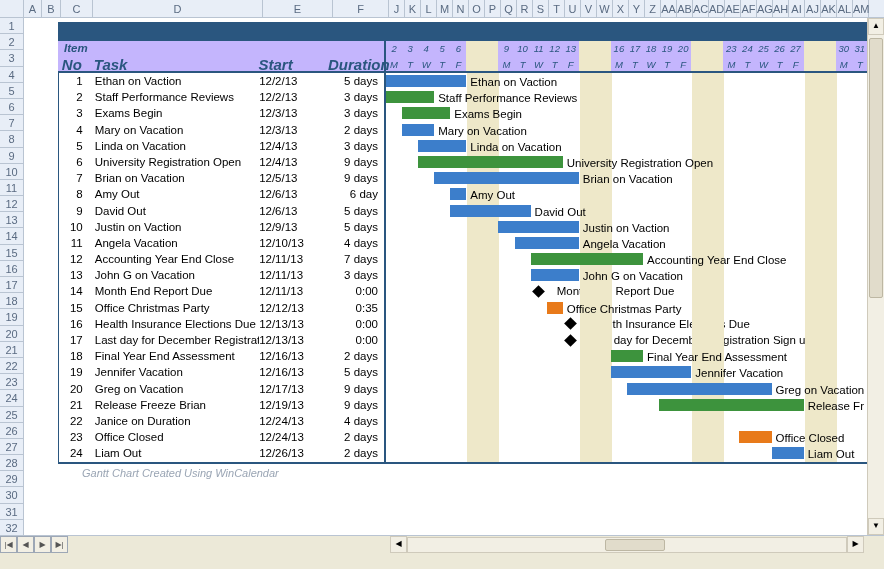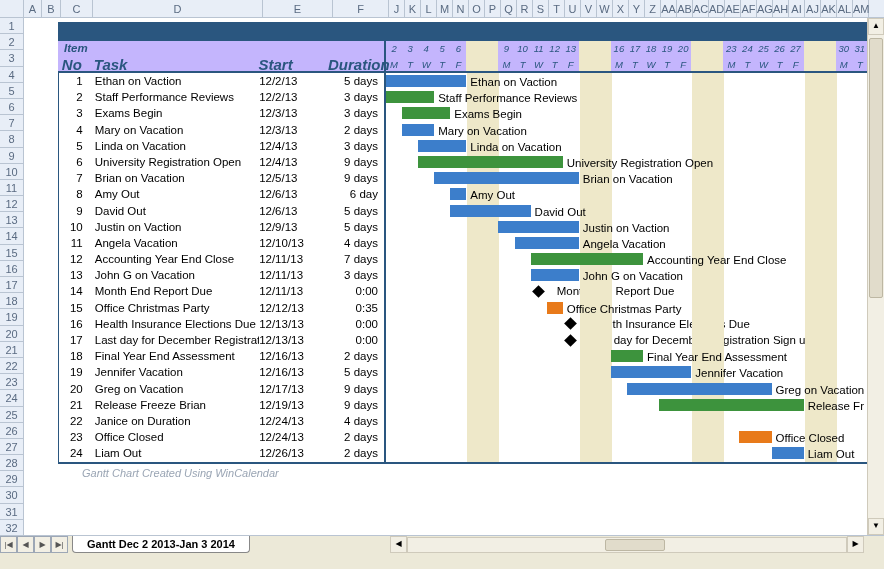--- a/index.html
+++ b/index.html
@@ -804,21 +804,20 @@
   <div class="arrow" style="position:absolute;bottom:0;left:0;right:0">▼</div>
 </div>
 
 <div class="sheet-tabs">
   <div class="tab-nav">
     <div class="tab-btn">|◀</div>
     <div class="tab-btn">◀</div>
     <div class="tab-btn">▶</div>
     <div class="tab-btn">▶|</div>
   </div>
-  <div class="tab">Gantt Dec 2 2013-Jan 3 2014</div>
   <div class="hscroll">
     <div class="arrow">◀</div>
     <div class="track">
         <div class="thumb"></div>
       </div>
     <div class="arrow">▶</div>
   </div>
 </div>
 
 </body></html>

